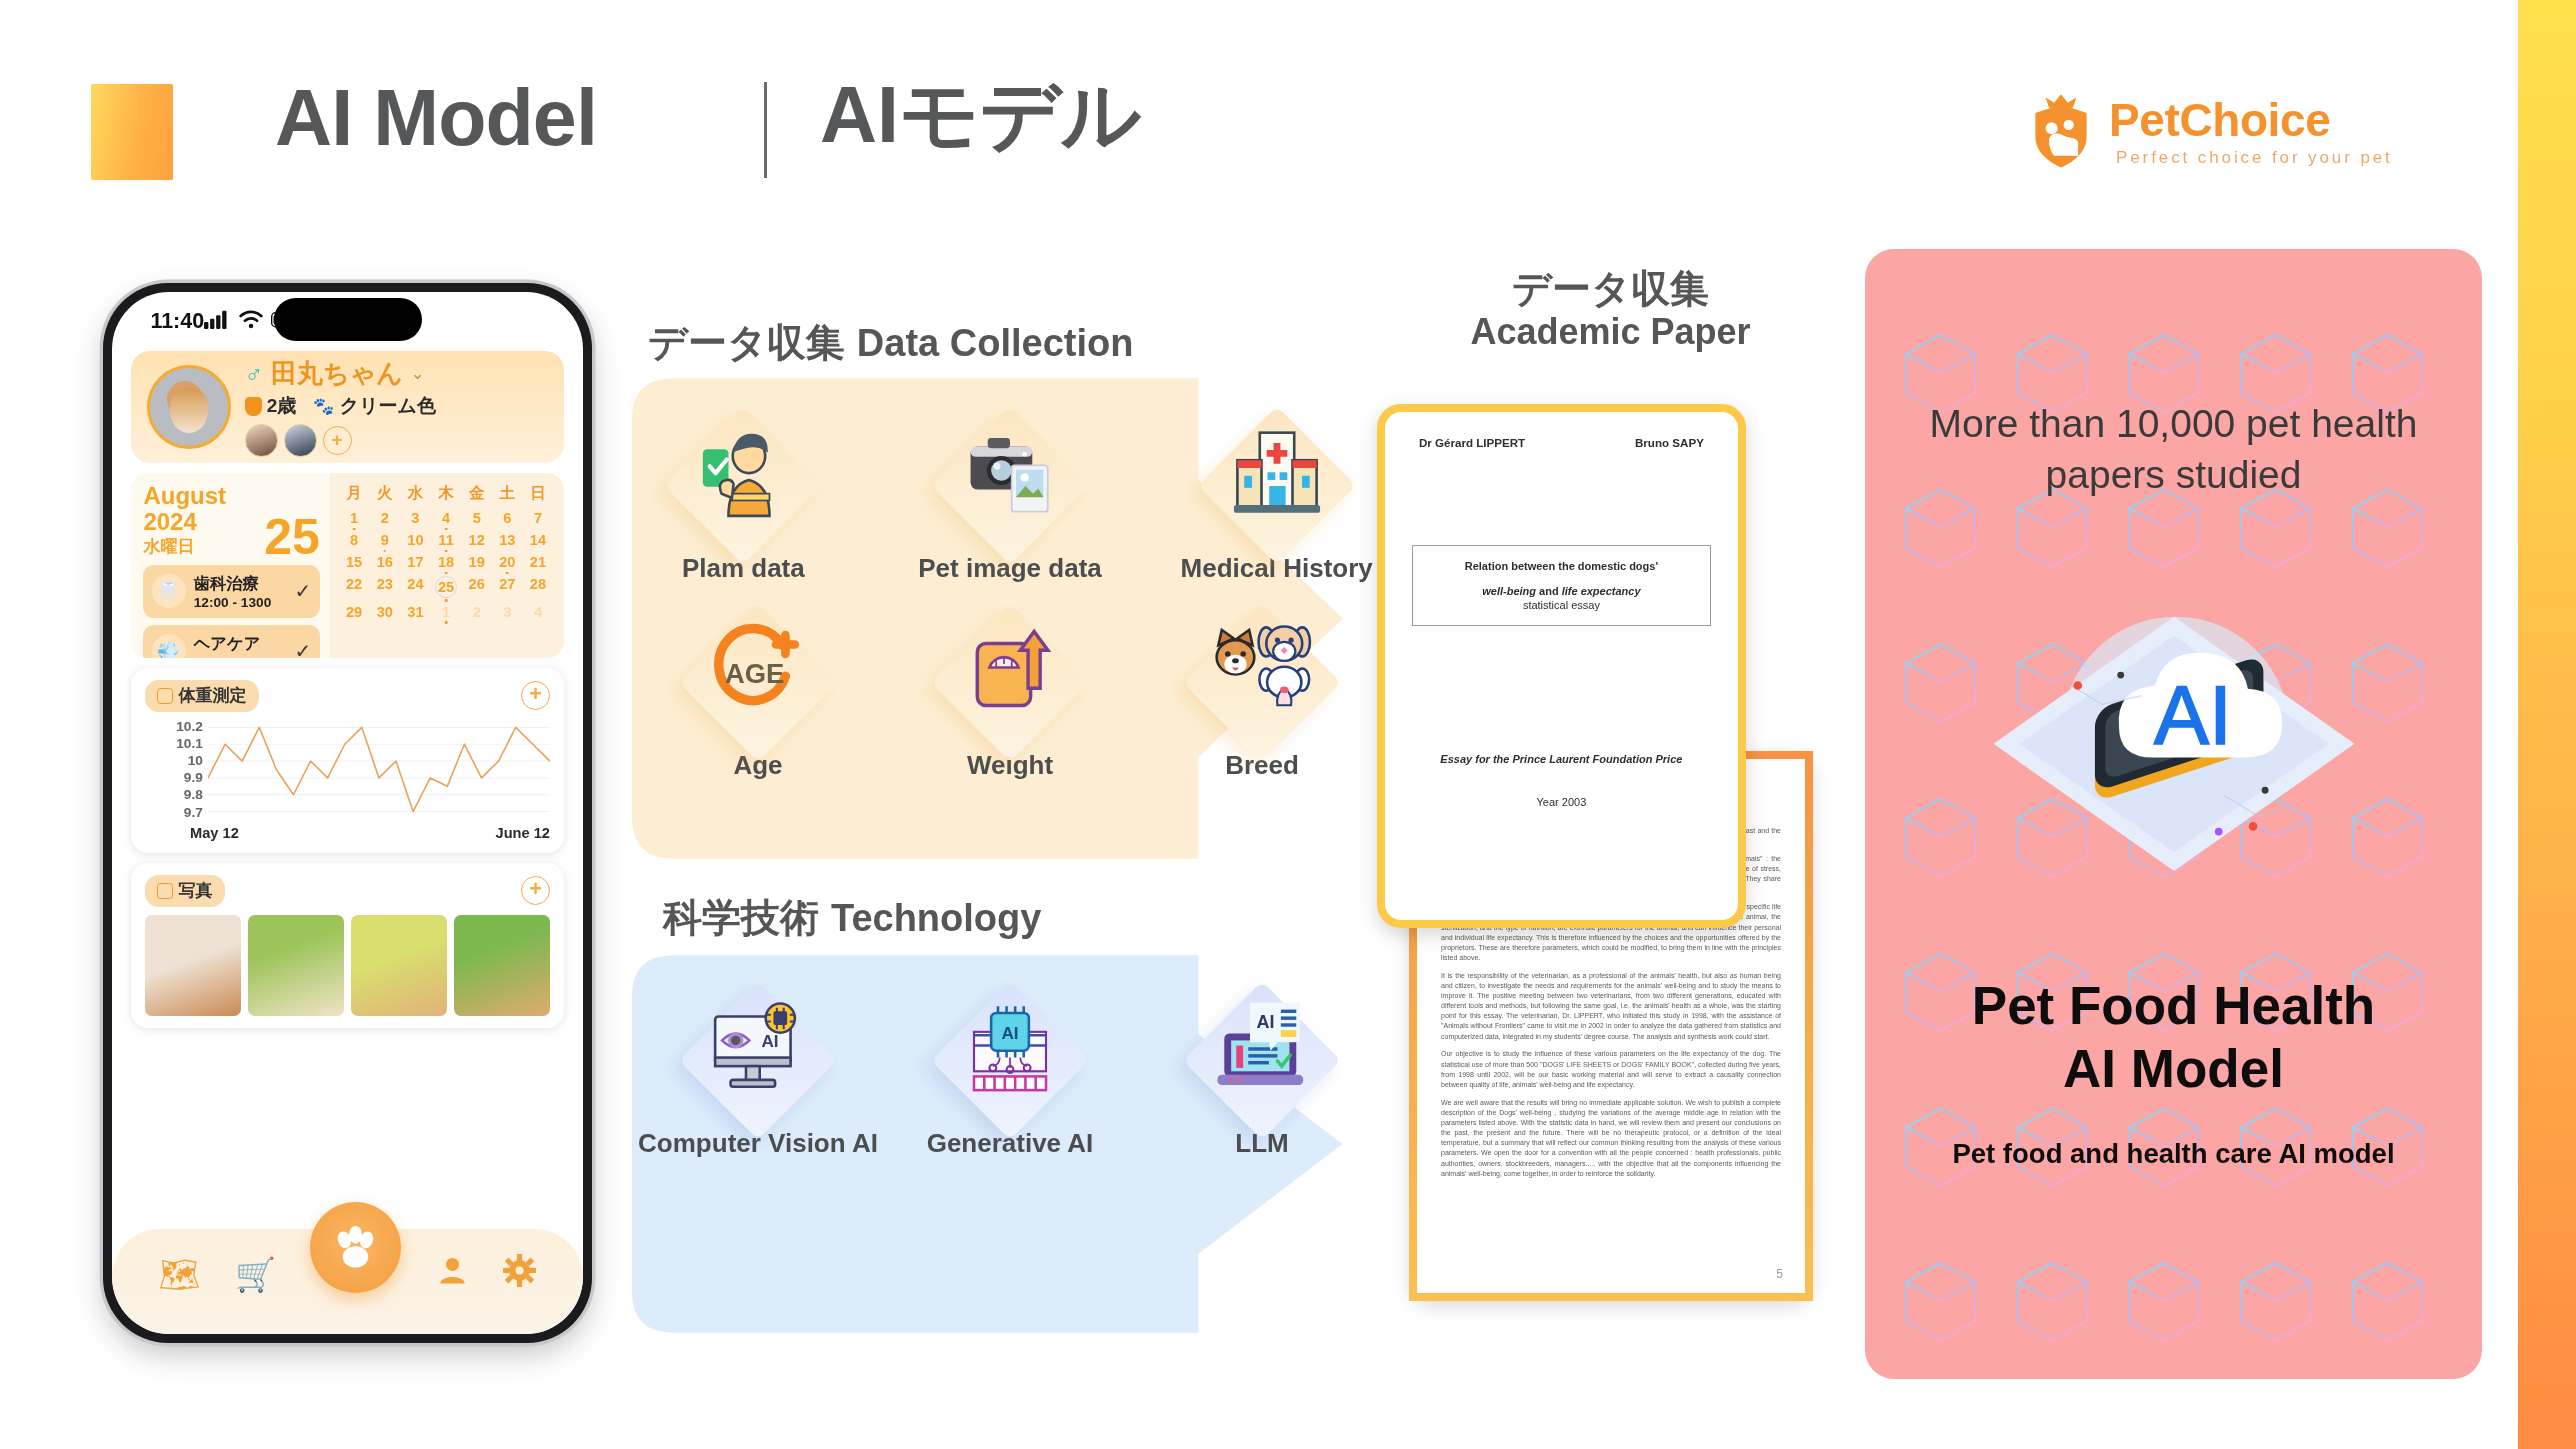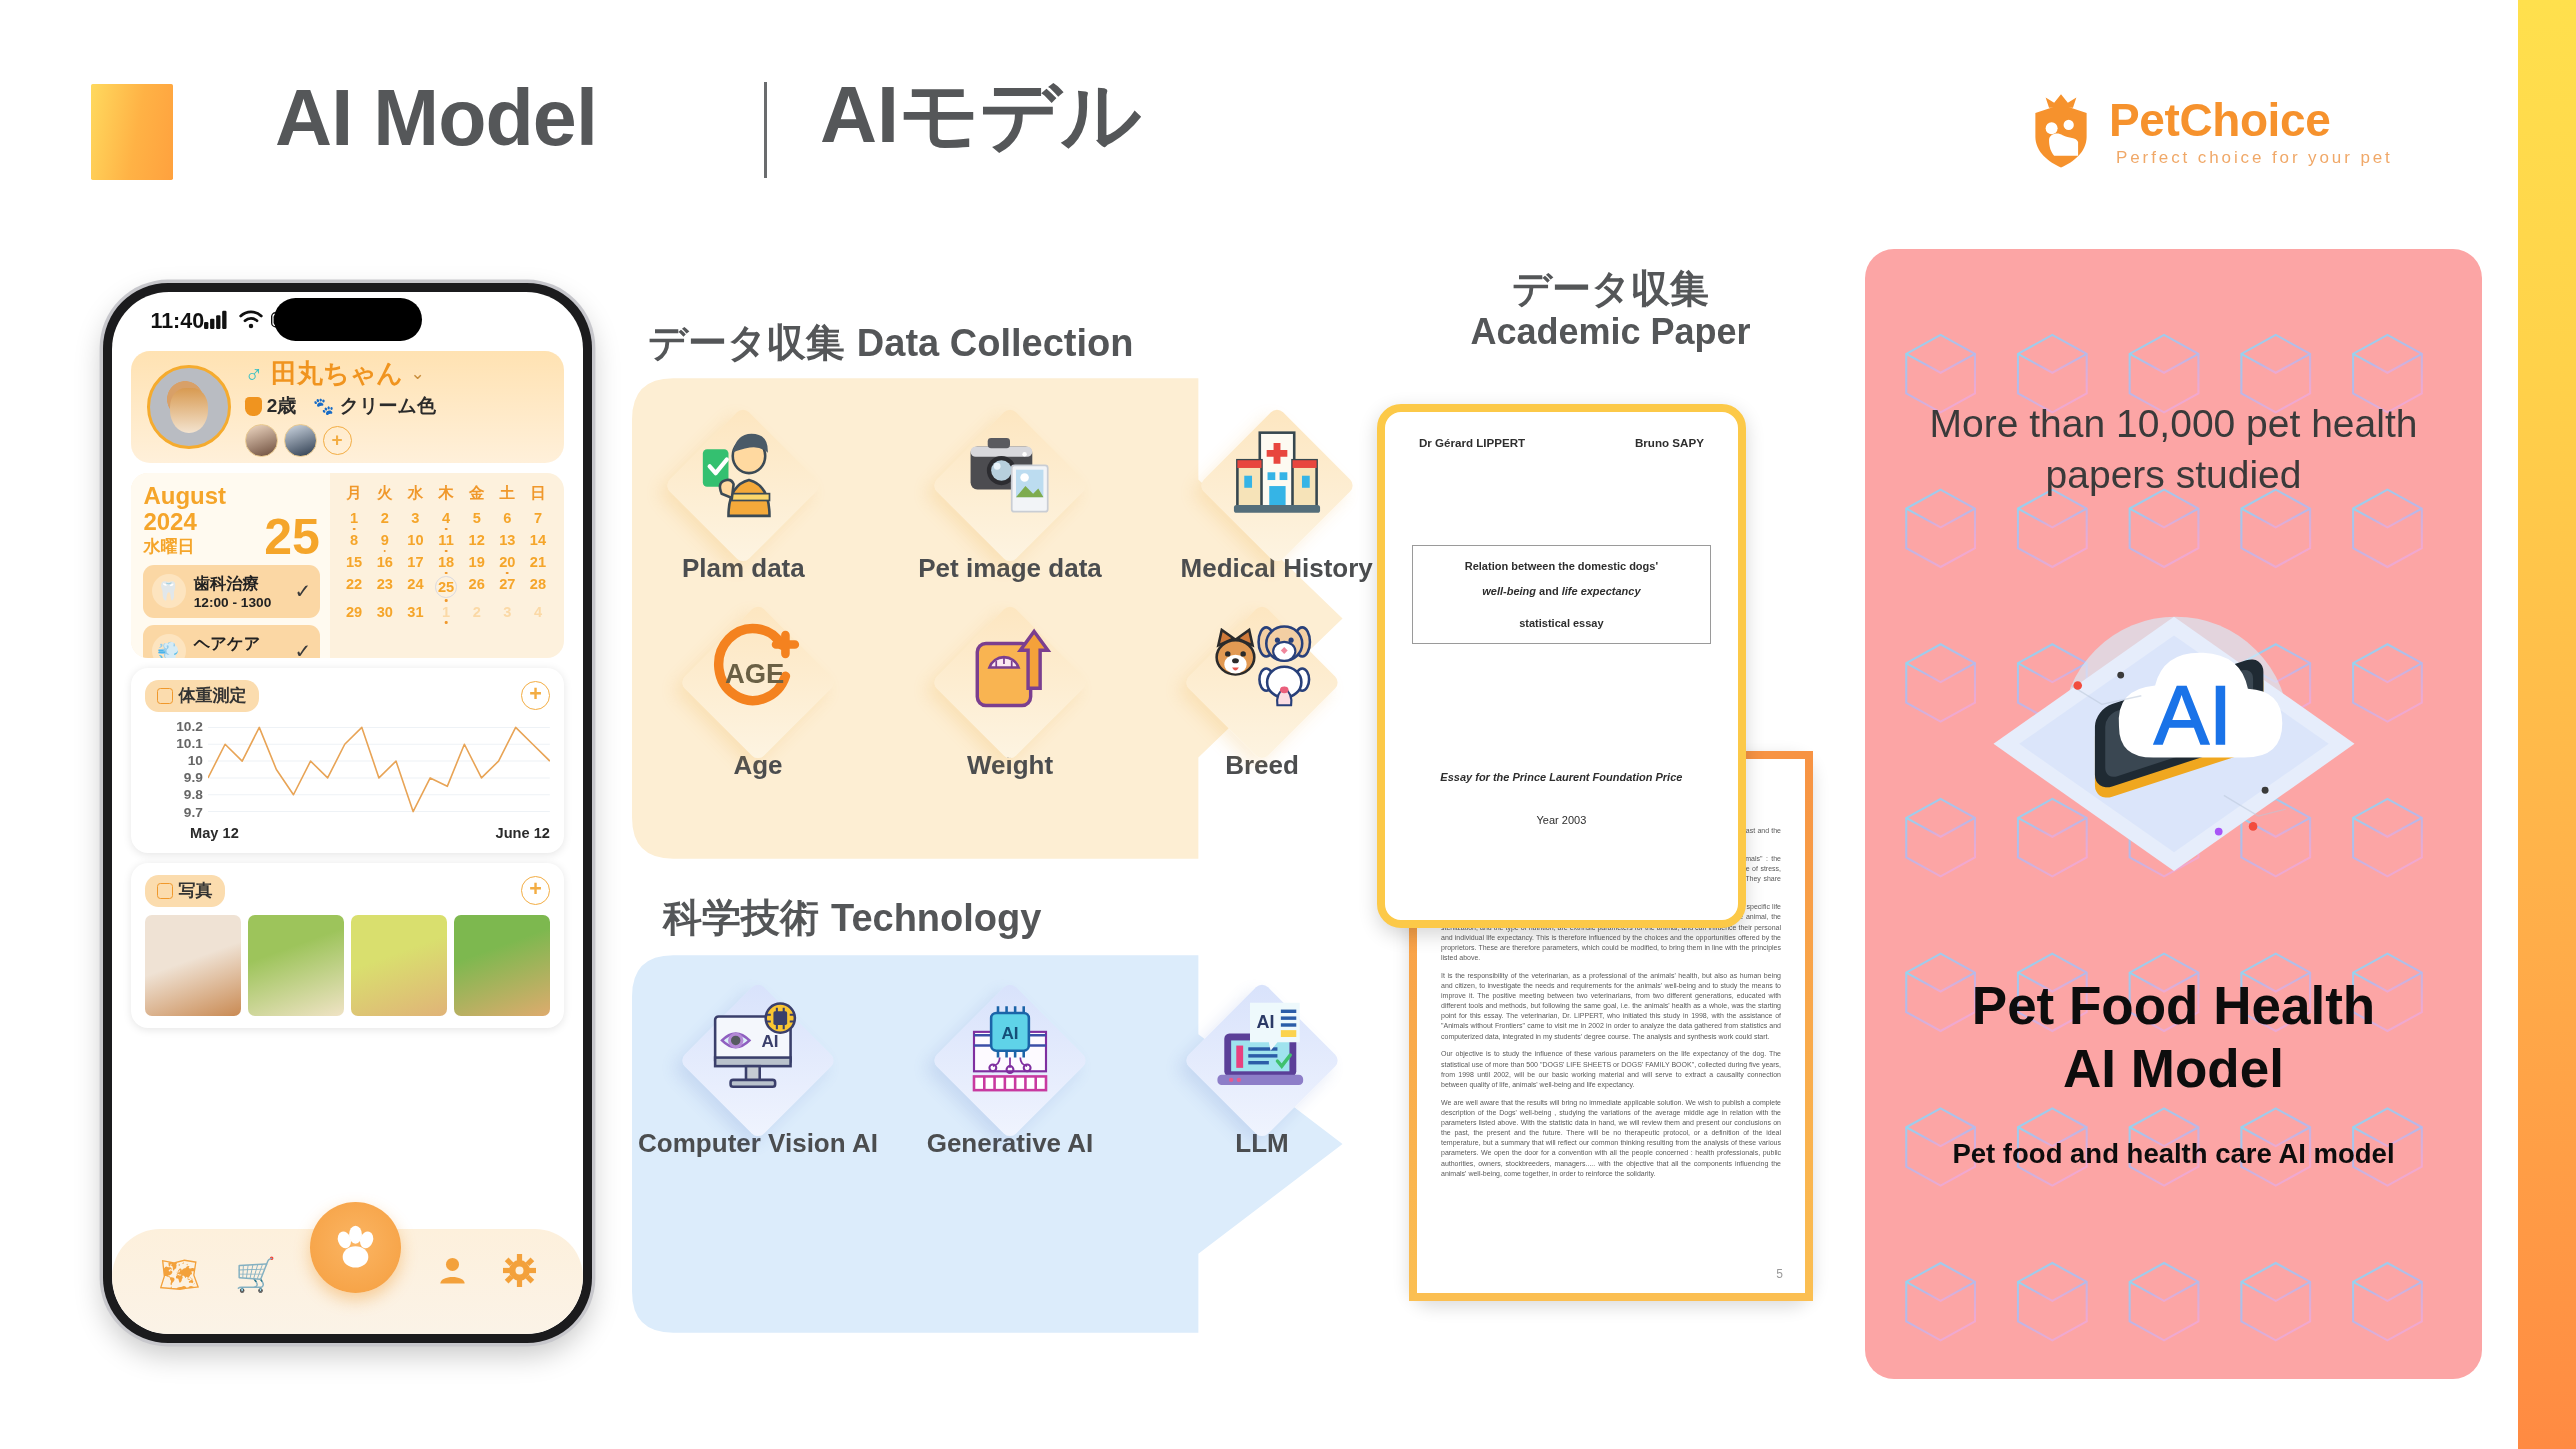--- a/index.html
+++ b/index.html
@@ -254,21 +254,21 @@
     padding: 24px 22px; overflow: hidden;
   }
   .pf-authors { display: flex; justify-content: space-between; padding: 0 12px; }
   .pf-author { font-size: 11.6px; font-weight: 700; color: #2e2e2e; }
   .pf-titlebox {
     margin: 96px 5.2px 0 5.2px; border: 0.9px solid #9a9a9a; padding: 13.7px 8.6px; text-align: center;
   }
   .pf-t1 { font-size: 11px; font-weight: 700; color: #2e2e2e; }
   .pf-t2 { font-size: 11px; font-weight: 700; color: #2e2e2e; margin-top: 13.7px; }
   .pf-t2 i { font-style: italic; }
-  .pf-t3 { font-size: 11px; font-weight: 700; color: #2e2e2e; margin-top: 20px; }
+  .pf-t3 { font-size: 11px; font-weight: 400; color: #2e2e2e; margin-top: 2px; }
   .pf-foot { text-align: center; margin-top: 127px; font-size: 11px; font-weight: 700;
              font-style: italic; color: #2e2e2e; }
   .pf-year { text-align: center; margin-top: 31px; font-size: 11px; color: #2e2e2e; }
 
   
   .right-panel {
     position: absolute; left: 1865px; top: 249px; width: 617px; height: 1130px;
     background: #fca5a5; border-radius: 29px; overflow: hidden;
   }
   .cube-bg { position: absolute; inset: 0; }

